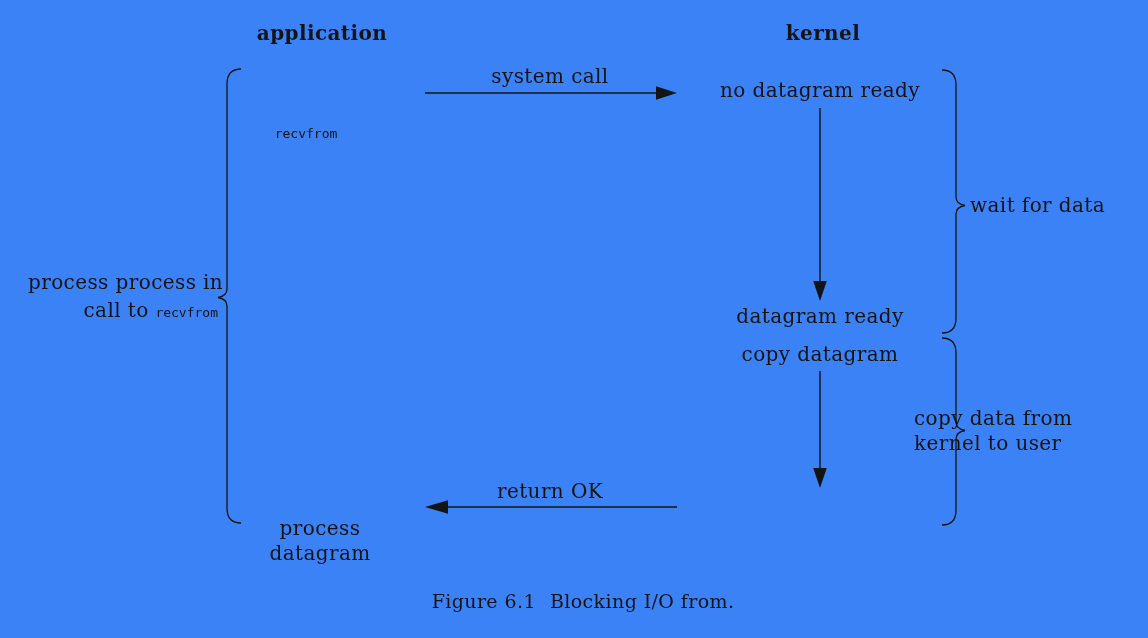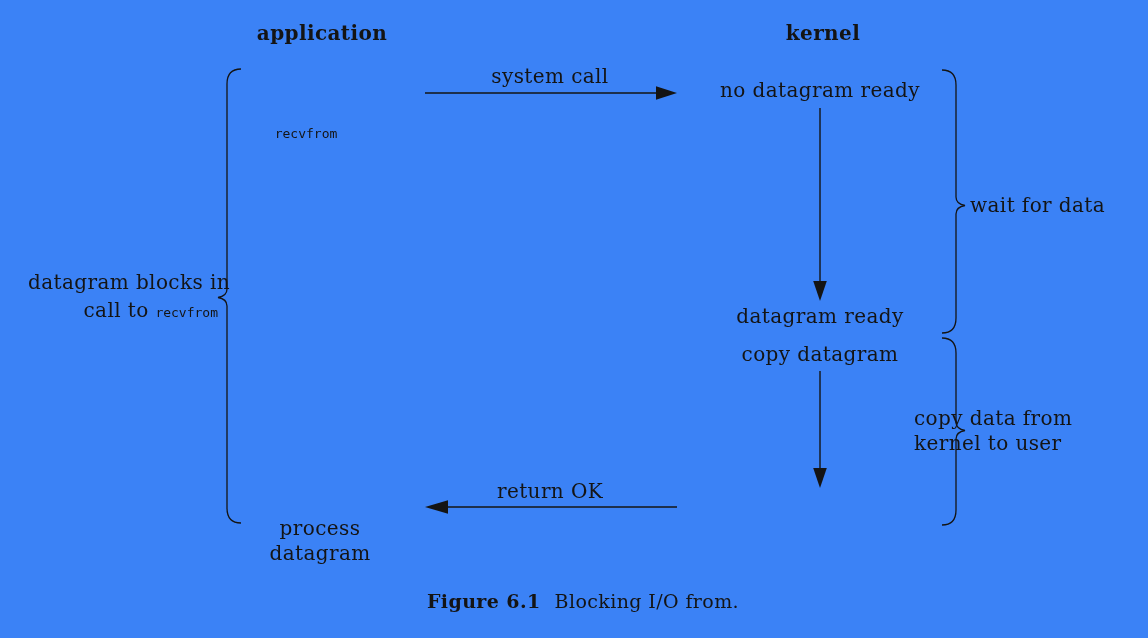--- a/index.html
+++ b/index.html
@@ -45,21 +45,21 @@
   }
   #process-blocks {
     text-align: right;
     line-height: 28px;
   }
   #process-datagram {
     text-align: center;
     line-height: 25px;
   }
   #caption .figno {
-    font-weight: bold;
+    font-weight: normal;
   }
   #caption .figtext {
     margin-left: 14px;
   }
   svg {
     position: absolute;
     left: 0;
     top: 0;
   }
   svg * {
@@ -99,21 +99,21 @@
 
     <path d="M 942 338 Q 956 338 956 353 L 956 422 Q 956 429 965 430.5 Q 956 432 956 439 L 956 510 Q 956 525 942 525" fill="none" stroke="#141414" stroke-width="1.3"></path>
   </svg>
 
   <div class="lbl hdr centered" style="left:322px; top:33px;">application</div>
   <div class="lbl hdr centered" style="left:823px; top:33px;">kernel</div>
 
   <div class="lbl mono centered" style="left:306px; top:90px;">recvfrom</div>
 
   <div id="process-blocks" class="lbl vcentered" style="left:28px; top:297px; width:190px;">
-    <div>datagram blocks in</div>
+    <div>process process in</div>
     <div><span>call to </span><span class="mono">recvfrom</span></div>
   </div>
 
   <div id="process-datagram" class="lbl centered" style="left:320px; top:541px;">
     <div>process</div>
     <div>datagram</div>
   </div>
 
   <div class="lbl centered" style="left:550px; top:76px;">system call</div>
   <div class="lbl centered" style="left:550px; top:491px;">return OK</div>

